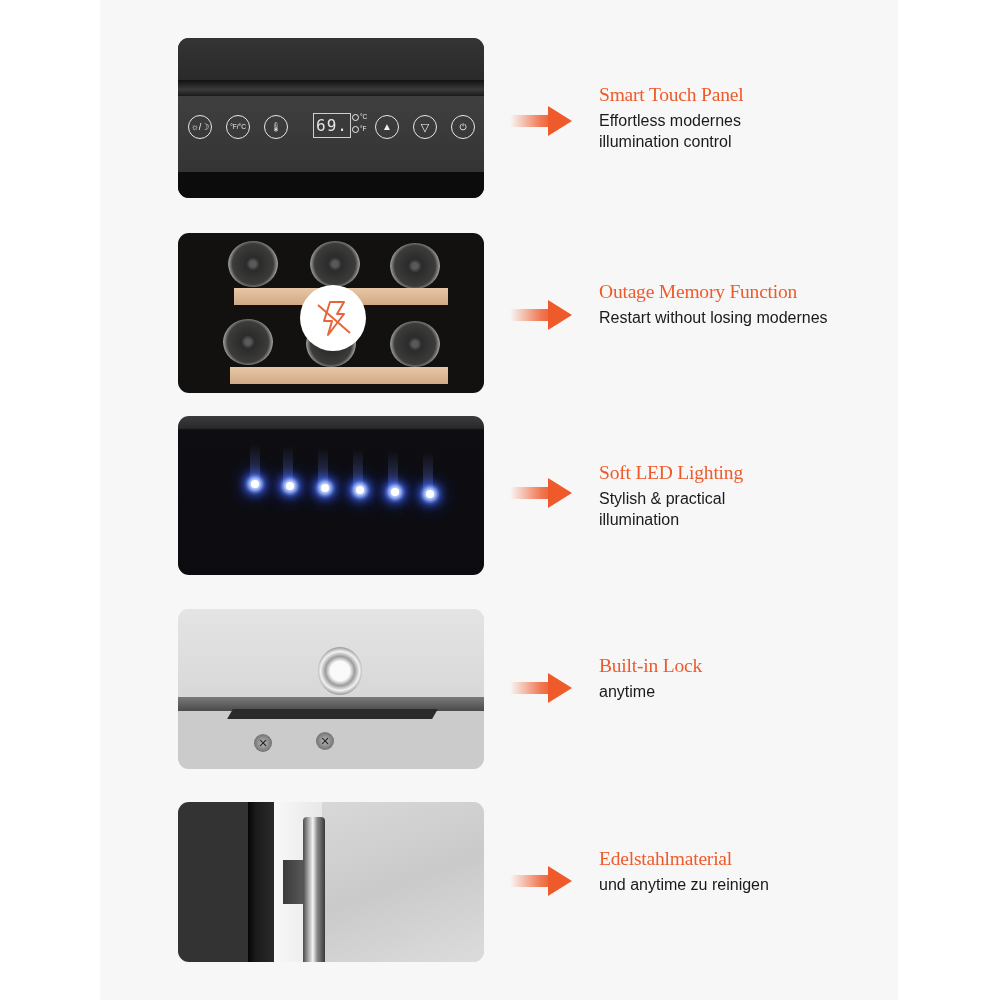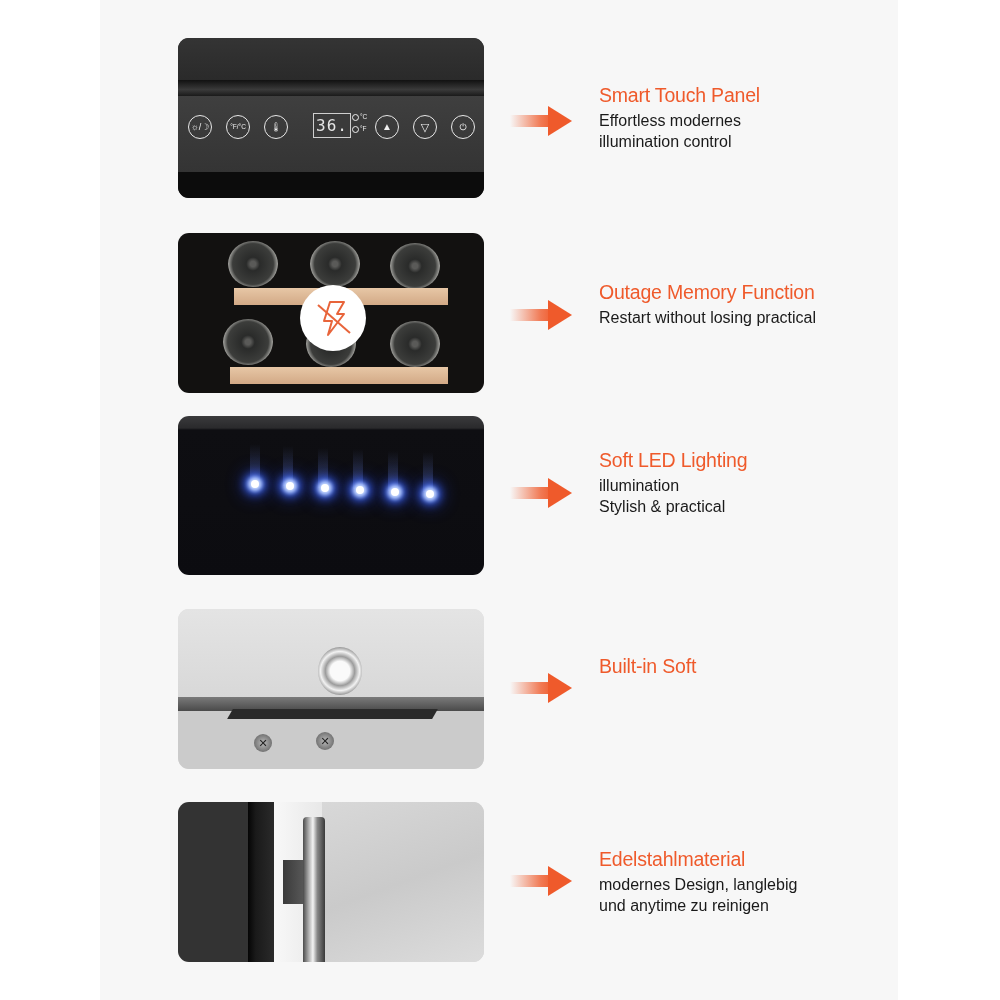--- a/index.html
+++ b/index.html
@@ -2,21 +2,21 @@
 <html><head>
 <meta charset="utf-8">
 <style>
   html, body { margin:0; padding:0; }
   body { width:1000px; height:1000px; background:#ffffff; position:relative; overflow:hidden;
          font-family:"Liberation Sans", "DejaVu Sans", sans-serif; }
   .panel { position:absolute; left:100px; top:0; width:798px; height:1000px; background:#f7f7f7; }
   .card { position:absolute; left:178px; width:306px; border-radius:11px; overflow:hidden; }
   .arrow { position:absolute; left:510px; width:62px; height:30px; }
   .feature { position:absolute; left:599px; width:300px; }
-  .ftitle { color:#ef5a2b; font-size:19.5px; line-height:24px; letter-spacing:-0.2px; }
+  .ftitle { color:#ef5a2b; font-size:19.5px; line-height:24px; letter-spacing:-0.2px;font-family:Liberation Serif, serif; }
   .fdesc { color:#1a1a1a; font-size:16px; line-height:21px; margin-top:3px; }
 
   
   .c1 { top:38px; height:160px; background:#2b2b2b; }
   .c1 .top { position:absolute; left:0; top:0; width:100%; height:42px; background:linear-gradient(#343434,#2a2a2a); }
   .c1 .groove { position:absolute; left:0; top:42px; width:100%; height:16px; background:linear-gradient(#111,#3a3a3a 60%,#1a1a1a); }
   .c1 .face { position:absolute; left:0; top:58px; width:100%; height:76px; background:linear-gradient(#3f3f3f,#343434); }
   .c1 .bottom { position:absolute; left:0; top:134px; width:100%; height:26px; background:#0c0c0c; }
   .btn { position:absolute; top:77px; width:22px; height:22px; border:1.6px solid #e8e8e8; border-radius:50%;
          color:#f0f0f0; font-size:9px; line-height:22px; text-align:center; box-sizing:content-box; }
@@ -66,21 +66,21 @@
 
 <div class="card c1">
   <div class="top"></div>
     <div class="groove"></div>
     <div class="face"></div>
     <div class="bottom"></div>
 </div>
 <div class="btn" style="left:188px;top:115px;">☼/☽</div>
 <div class="btn" style="left:226px;top:115px;font-size:6.5px;">°F/°C</div>
 <div class="btn" style="left:264px;top:115px;">🌡</div>
-<div class="disp">36.</div>
+<div class="disp">69.</div>
 <div class="unit" style="left:352px;top:113px;"><i></i><span>°C</span></div>
 <div class="unit" style="left:352px;top:125px;"><i></i><span>°F</span></div>
 <div class="btn" style="left:375px;top:115px;font-size:10px;">▲</div>
 <div class="btn" style="left:413px;top:115px;font-size:11px;">▽</div>
 <div class="btn" style="left:451px;top:115px;">⏻</div>
 
 <svg class="arrow" style="top:106px" viewBox="0 0 62 30">
   <defs>
       <linearGradient id="ag" x1="0" x2="1">
         <stop offset="0" stop-color="#ef5a2b" stop-opacity="0"></stop>
@@ -116,21 +116,21 @@
   </svg>
 </div>
 
 <svg class="arrow" style="top:300px" viewBox="0 0 62 30">
   <rect x="0" y="9" width="44" height="12" fill="url(#ag)"></rect>
     <polygon points="38,0 62,15 38,30" fill="#ef5a2b"></polygon>
 </svg>
 <div class="feature" style="top:280px">
   <div class="ftitle">Outage Memory Function</div>
   <div class="fdesc">
-    <div>Restart without losing practical</div>
+    <div>Restart without losing modernes</div>
   </div>
 </div>
 
 <div class="card c3">
   <div class="beam" style="left:72px;top:28px"></div>
   <div class="beam" style="left:105px;top:30px"></div>
   <div class="beam" style="left:140px;top:32px"></div>
   <div class="beam" style="left:175px;top:33px"></div>
   <div class="beam" style="left:210px;top:35px"></div>
   <div class="beam" style="left:245px;top:36px"></div>
@@ -139,60 +139,60 @@
   <div class="led" style="left:143px;top:68px"></div>
   <div class="led" style="left:178px;top:70px"></div>
   <div class="led" style="left:213px;top:72px"></div>
   <div class="led" style="left:248px;top:74px"></div>
 </div>
 
 <svg class="arrow" style="top:478px" viewBox="0 0 62 30">
   <rect x="0" y="9" width="44" height="12" fill="url(#ag)"></rect>
     <polygon points="38,0 62,15 38,30" fill="#ef5a2b"></polygon>
 </svg>
-<div class="feature" style="top:448px">
+<div class="feature" style="top:461px">
   <div class="ftitle">Soft LED Lighting</div>
   <div class="fdesc">
-    <div>illumination</div>
-      <div>Stylish &amp; practical</div>
+    <div>Stylish &amp; practical</div>
+      <div>illumination</div>
   </div>
 </div>
 
 <div class="card c4">
   <div class="upper"></div>
     <div class="lip"></div>
     <div class="lower"></div>
     <div class="slot"></div>
   <div class="lockcyl"></div>
   <div class="screw" style="left:76px;top:125px">✕</div>
   <div class="screw" style="left:138px;top:123px">✕</div>
 </div>
 
 <svg class="arrow" style="top:673px" viewBox="0 0 62 30">
   <rect x="0" y="9" width="44" height="12" fill="url(#ag)"></rect>
     <polygon points="38,0 62,15 38,30" fill="#ef5a2b"></polygon>
 </svg>
 <div class="feature" style="top:654px">
-  <div class="ftitle">Built-in Soft</div>
+  <div class="ftitle">Built-in Lock</div>
   <div class="fdesc">
+      <div>anytime</div>
   </div>
 </div>
 
 <div class="card c5">
   <div class="dark"></div>
     <div class="edge"></div>
     <div class="frame"></div>
     <div class="steel"></div>
   <div class="bracket"></div>
     <div class="handle"></div>
 </div>
 
 <svg class="arrow" style="top:866px" viewBox="0 0 62 30">
   <rect x="0" y="9" width="44" height="12" fill="url(#ag)"></rect>
     <polygon points="38,0 62,15 38,30" fill="#ef5a2b"></polygon>
 </svg>
 <div class="feature" style="top:847px">
   <div class="ftitle">Edelstahlmaterial</div>
   <div class="fdesc">
-    <div>modernes Design, langlebig</div>
       <div>und anytime zu reinigen</div>
   </div>
 </div>
 
 </body></html>

